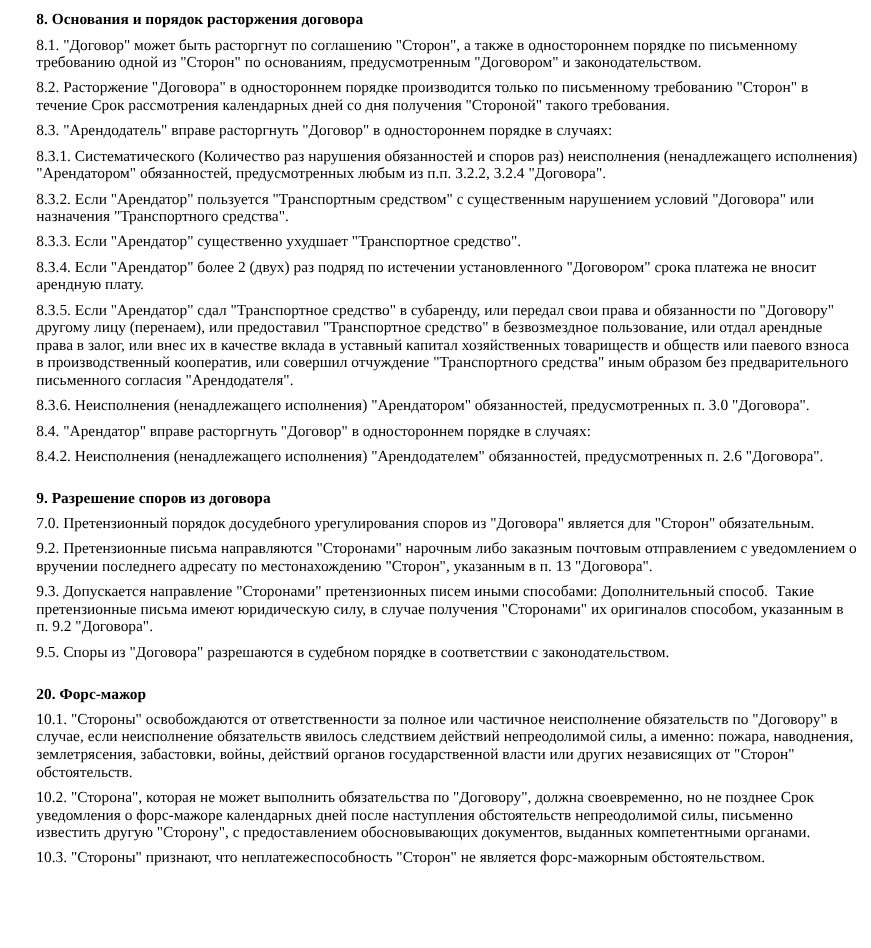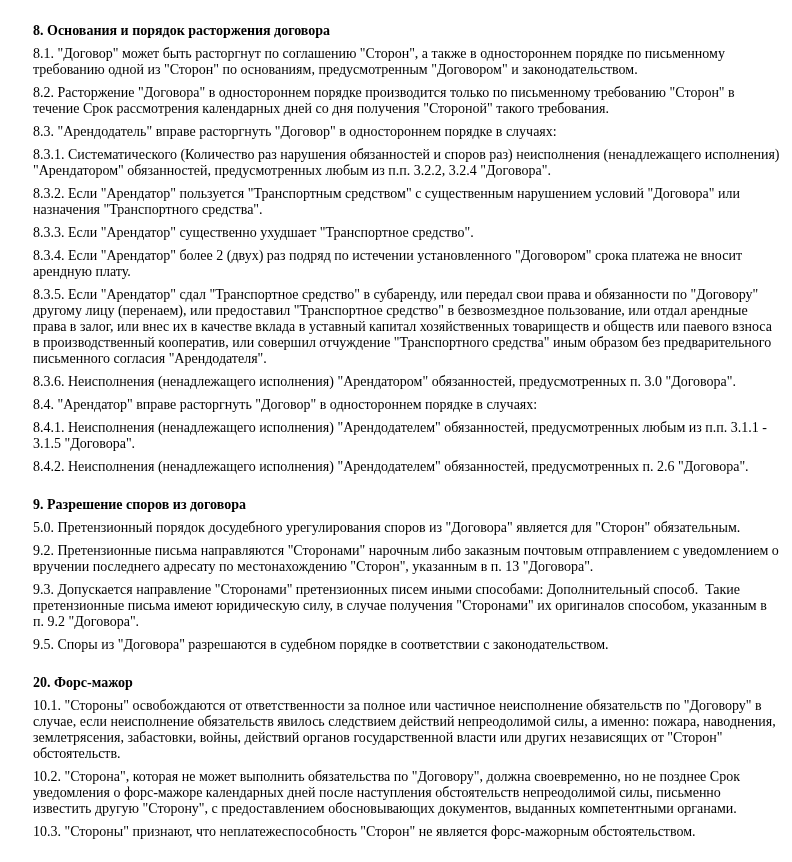--- a/index.html
+++ b/index.html
@@ -20,21 +20,21 @@
     line-height: 16px;
     text-align: left;
   }
   .section-heading {
     font-size: 14px;
     font-weight: bold;
     line-height: 16px;
     margin: 22px 0 5px 0;
   }
   section:first-child .section-heading {
-    margin-top: 16px;
+    margin-top: 4px;
   }
   .clause {
     margin: 7px 0;
     white-space: pre-wrap;
   }
 </style>
 </head>
 <body>
 
 <div class="document">
@@ -44,27 +44,26 @@
     <p class="clause">8.1. "Договор" может быть расторгнут по соглашению "Сторон", а также в одностороннем порядке по письменному требованию одной из "Сторон" по основаниям, предусмотренным "Договором" и законодательством.</p>
     <p class="clause">8.2. Расторжение "Договора" в одностороннем порядке производится только по письменному требованию "Сторон" в течение Срок рассмотрения календарных дней со дня получения "Стороной" такого требования.</p>
     <p class="clause">8.3. "Арендодатель" вправе расторгнуть "Договор" в одностороннем порядке в случаях:</p>
     <p class="clause">8.3.1. Систематического (Количество раз нарушения обязанностей и споров раз) неисполнения (ненадлежащего исполнения) "Арендатором" обязанностей, предусмотренных любым из п.п. 3.2.2, 3.2.4 "Договора".</p>
     <p class="clause">8.3.2. Если "Арендатор" пользуется "Транспортным средством" с существенным нарушением условий "Договора" или назначения "Транспортного средства".</p>
     <p class="clause">8.3.3. Если "Арендатор" существенно ухудшает "Транспортное средство".</p>
     <p class="clause">8.3.4. Если "Арендатор" более 2 (двух) раз подряд по истечении установленного "Договором" срока платежа не вносит арендную плату.</p>
     <p class="clause">8.3.5. Если "Арендатор" сдал "Транспортное средство" в субаренду, или передал свои права и обязанности по "Договору" другому лицу (перенаем), или предоставил "Транспортное средство" в безвозмездное пользование, или отдал арендные права в залог, или внес их в качестве вклада в уставный капитал хозяйственных товариществ и обществ или паевого взноса в производственный кооператив, или совершил отчуждение "Транспортного средства" иным образом без предварительного письменного согласия "Арендодателя".</p>
     <p class="clause">8.3.6. Неисполнения (ненадлежащего исполнения) "Арендатором" обязанностей, предусмотренных п. 3.0 "Договора".</p>
     <p class="clause">8.4. "Арендатор" вправе расторгнуть "Договор" в одностороннем порядке в случаях:</p>
-    <p class="clause">8.4.1. Неисполнения (ненадлежащего исполнения) "Арендодателем" обязанностей, предусмотренных любым из п.п. 3.1.1 - 3.1.5 "Договора".</p>
     <p class="clause">8.4.2. Неисполнения (ненадлежащего исполнения) "Арендодателем" обязанностей, предусмотренных п. 2.6 "Договора".</p>
   </section>
 
   <section>
     <h2 class="section-heading">9. Разрешение споров из договора</h2>
-    <p class="clause">5.0. Претензионный порядок досудебного урегулирования споров из "Договора" является для "Сторон" обязательным.</p>
+    <p class="clause">7.0. Претензионный порядок досудебного урегулирования споров из "Договора" является для "Сторон" обязательным.</p>
     <p class="clause">9.2. Претензионные письма направляются "Сторонами" нарочным либо заказным почтовым отправлением с уведомлением о вручении последнего адресату по местонахождению "Сторон", указанным в п. 13 "Договора".</p>
     <p class="clause">9.3. Допускается направление "Сторонами" претензионных писем иными способами: Дополнительный способ.  Такие претензионные письма имеют юридическую силу, в случае получения "Сторонами" их оригиналов способом, указанным в п. 9.2 "Договора".</p>
     <p class="clause">9.5. Споры из "Договора" разрешаются в судебном порядке в соответствии с законодательством.</p>
   </section>
 
   <section>
     <h2 class="section-heading">20. Форс-мажор</h2>
     <p class="clause">10.1. "Стороны" освобождаются от ответственности за полное или частичное неисполнение обязательств по "Договору" в случае, если неисполнение обязательств явилось следствием действий непреодолимой силы, а именно: пожара, наводнения, землетрясения, забастовки, войны, действий органов государственной власти или других независящих от "Сторон" обстоятельств.</p>
     <p class="clause">10.2. "Сторона", которая не может выполнить обязательства по "Договору", должна своевременно, но не позднее Срок уведомления о форс-мажоре календарных дней после наступления обстоятельств непреодолимой силы, письменно известить другую "Сторону", с предоставлением обосновывающих документов, выданных компетентными органами.</p>
     <p class="clause">10.3. "Стороны" признают, что неплатежеспособность "Сторон" не является форс-мажорным обстоятельством.</p>

